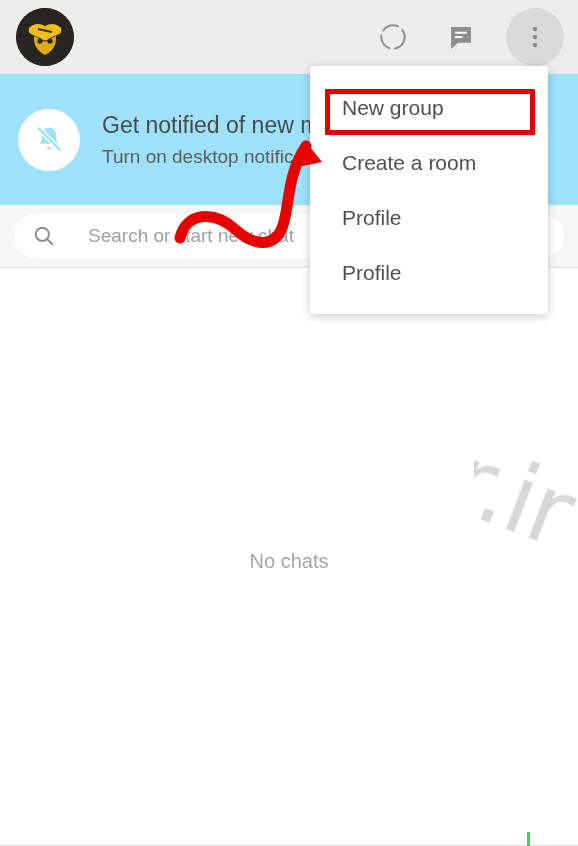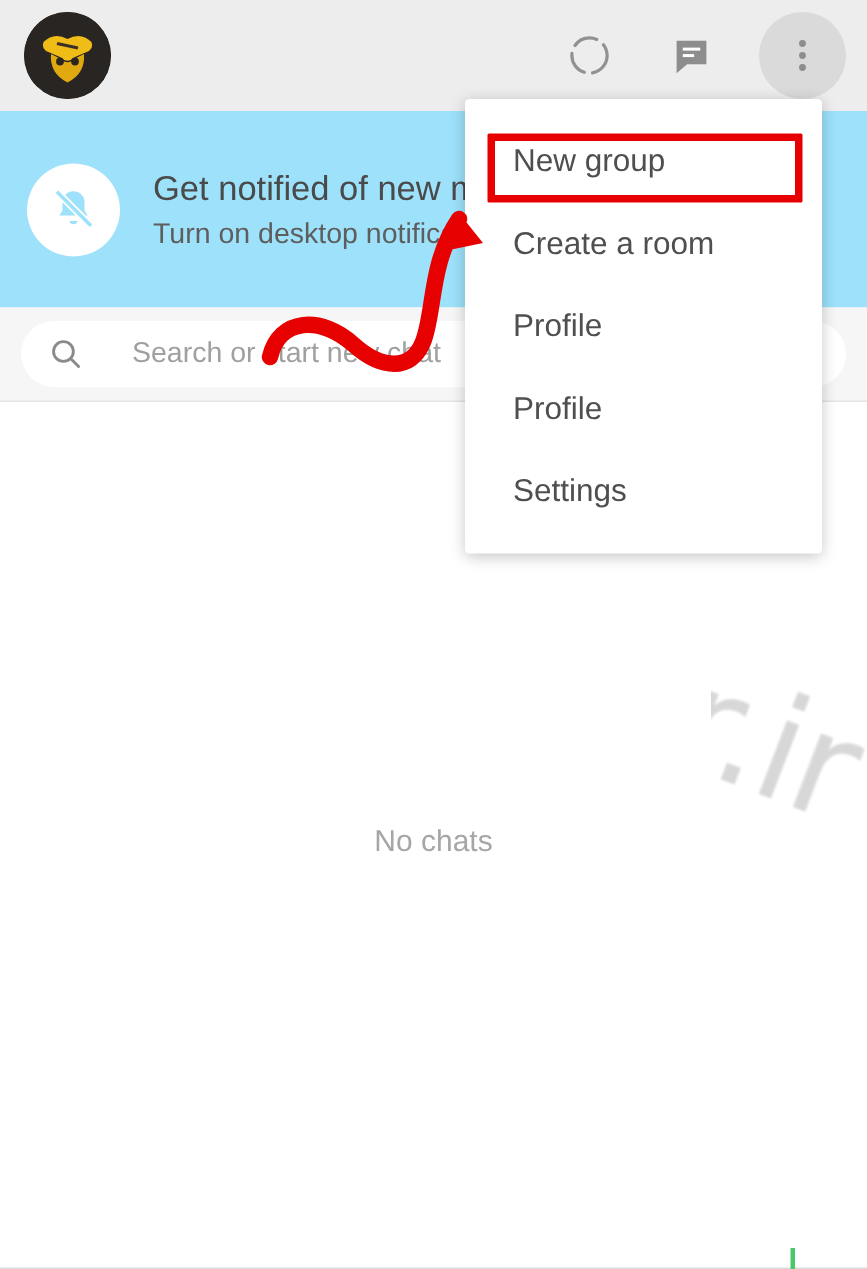--- a/index.html
+++ b/index.html
@@ -349,21 +349,20 @@
 
   <div class="chat-list">
     <div class="no-chats">No chats</div>
   </div>
 
   <div class="menu">
     <div class="menu-item">New group</div>
     <div class="menu-item">Create a room</div>
     <div class="menu-item">Profile</div>
     <div class="menu-item">Profile</div>
-    <div class="menu-item">Settings</div>
   </div>
 
   <div class="annotation-layer">
     <div class="hilite-box"></div>
     <svg class="arrow-svg" viewBox="0 0 180 190" aria-hidden="true">
       <path d="M10 148 C 16 122, 44 120, 66 140 C 84 156, 104 158, 112 138
                C 120 118, 116 86, 136 56" fill="none" stroke="#e60000" stroke-width="11" stroke-linecap="round"></path>
       <path d="M136 52 L123 78 L152 72 Z" fill="#e60000"></path>
     </svg>
   </div>

